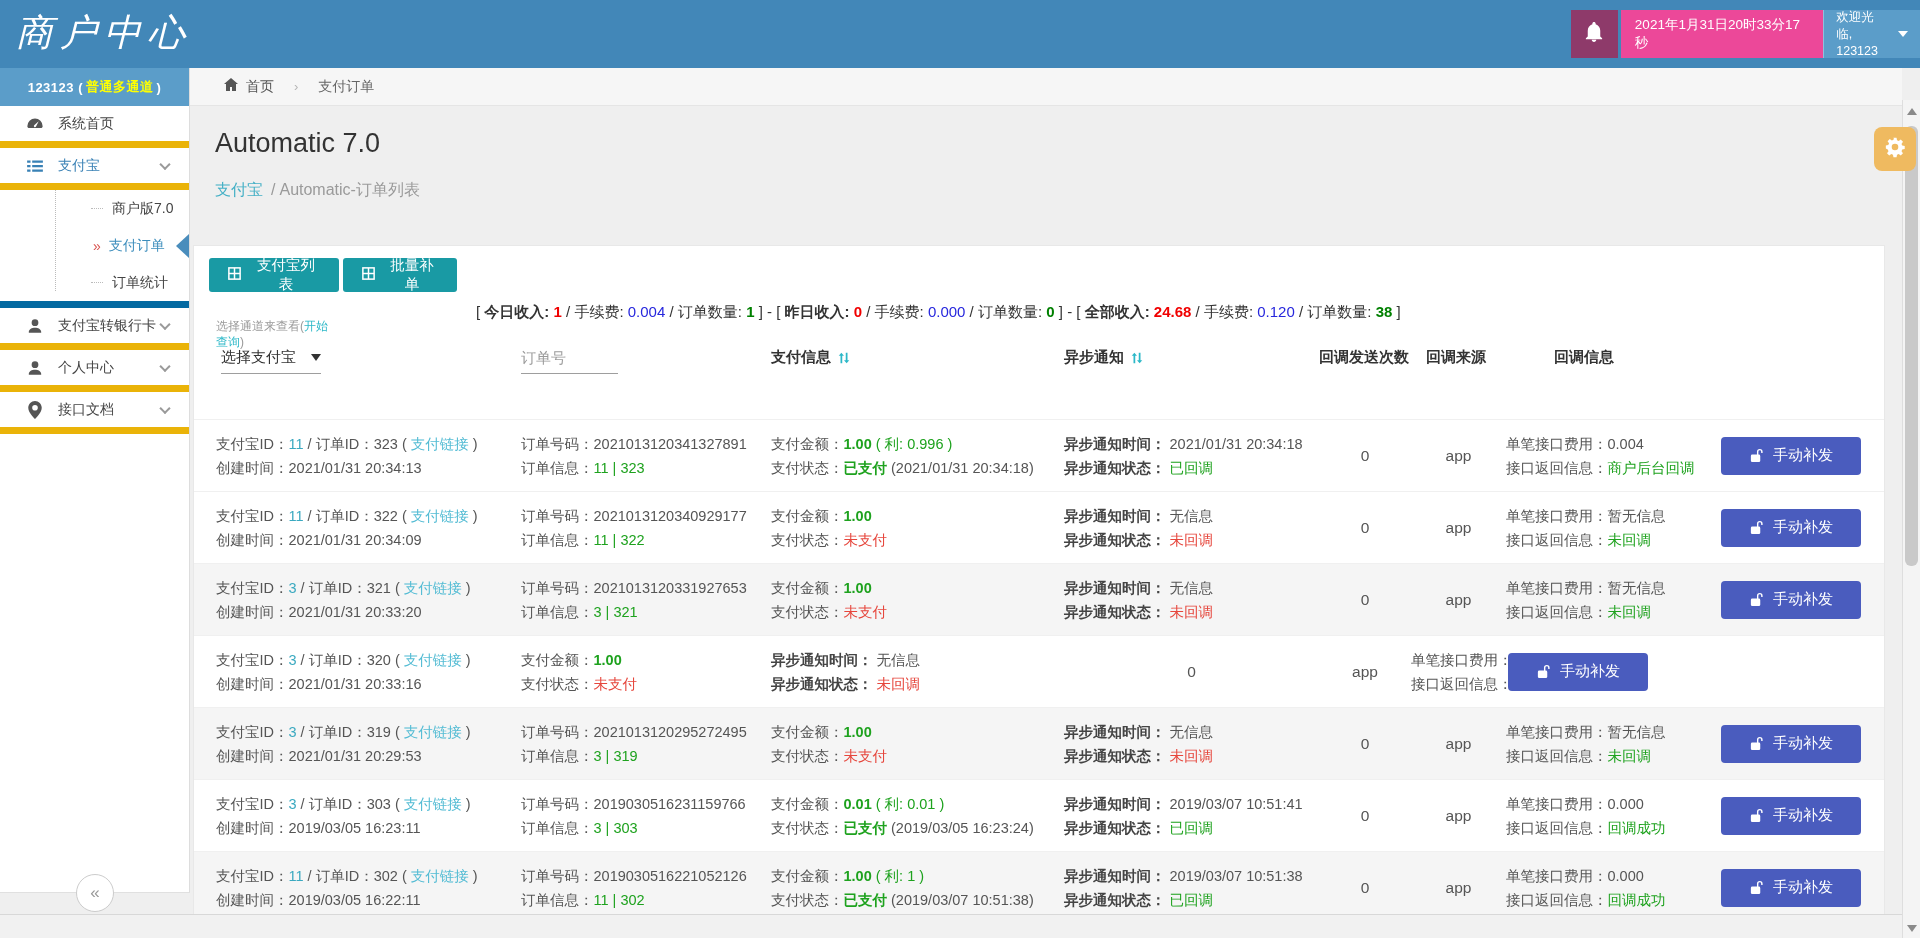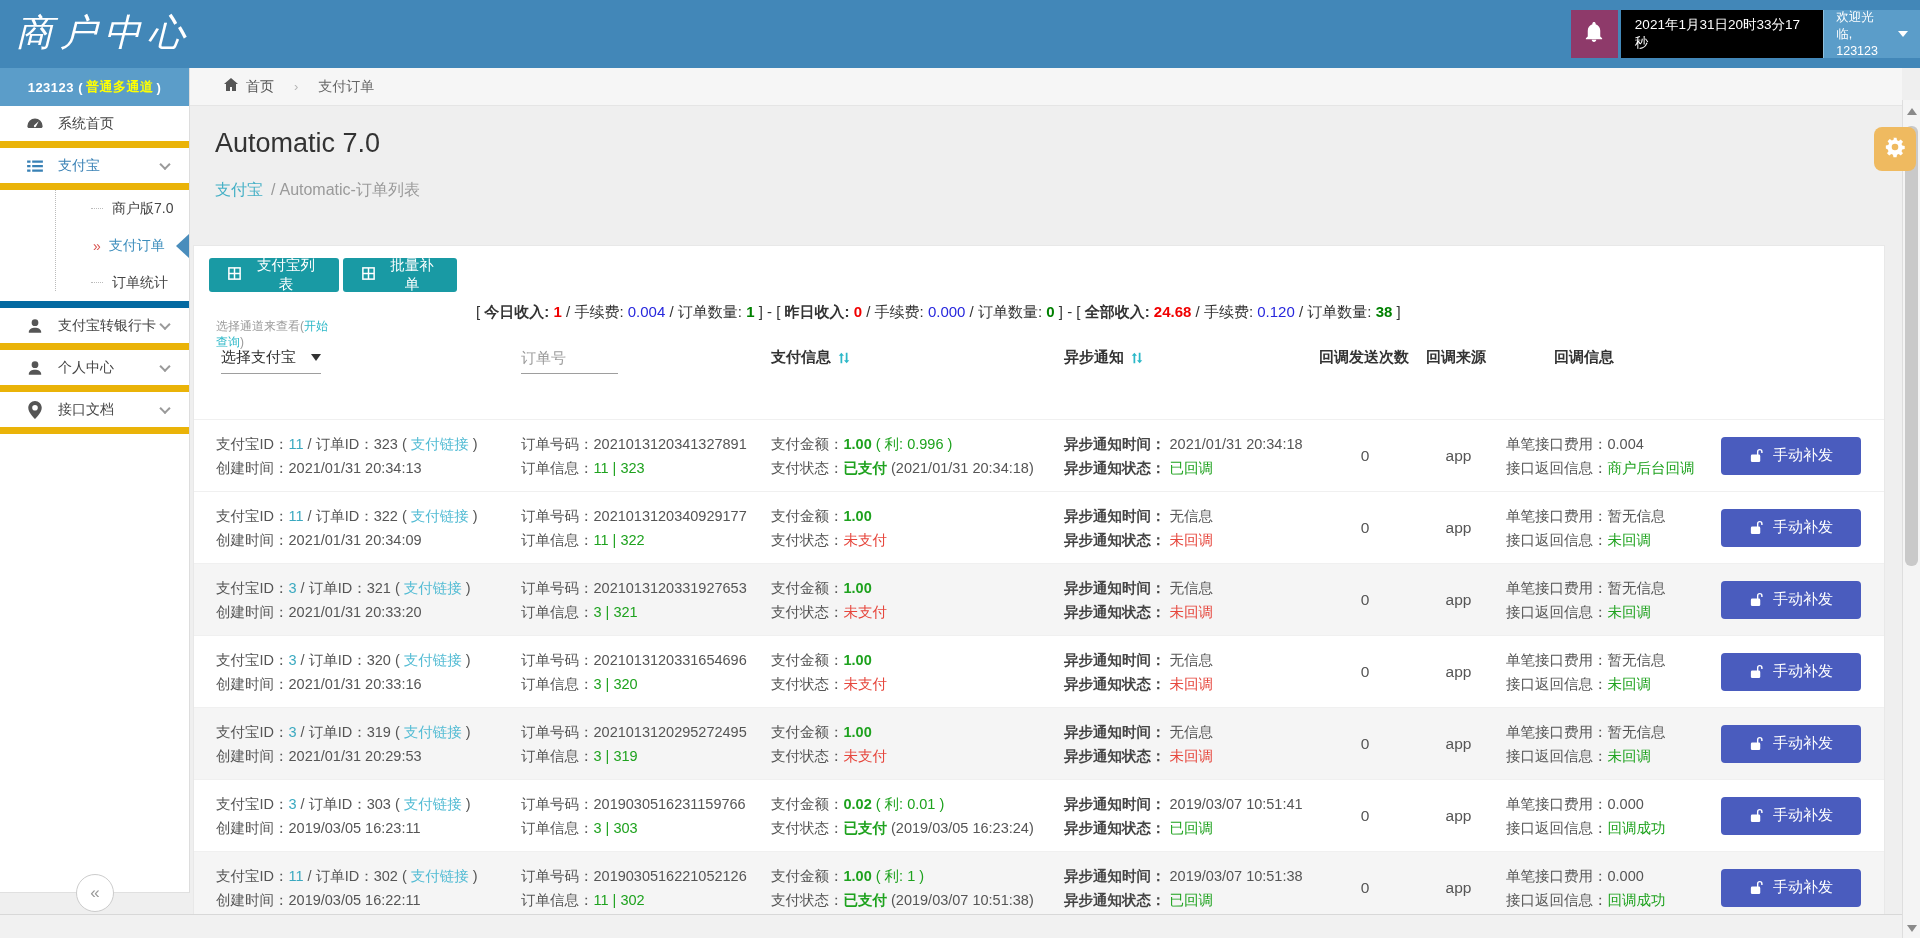--- a/index.html
+++ b/index.html
@@ -6,21 +6,21 @@
   html,body { width:1920px; height:938px; overflow:hidden; }
   body { font-family:"Liberation Sans", sans-serif; background:#efefef; position:relative; color:#555; }
   .screen { position:absolute; inset:0; width:1920px; height:865px; }
 
   
   .top-header { position:absolute; left:0; top:0; width:1920px; height:68px; background:#4287b8; z-index:30; }
   .logo { position:absolute; left:16px; top:8px; font-family:"DejaVu Serif", serif; font-style:italic;
           font-size:37px; color:#fff; letter-spacing:7px; }
   .hdr-right { position:absolute; left:1571px; top:10px; height:48px; display:flex; align-items:stretch; }
   .bell-box { width:48px; background:#8e3a6a; display:flex; align-items:center; justify-content:center; cursor:pointer; }
-  .hdr-datetime { margin-left:3px; background:#000000; color:#fff; font-size:13.5px; display:flex; align-items:center; padding:0 14px; }
+  .hdr-datetime { margin-left:3px; background:#ec4899; color:#fff; font-size:13.5px; display:flex; align-items:center; padding:0 14px; }
   .hdr-user { background:#5b9dc9; border-left:1px solid #8fc0dd; color:#fff; font-size:12.5px;
               display:flex; align-items:center; gap:10px; padding:0 12px; cursor:pointer; }
   .hdr-user .lines { line-height:17px; }
   .caret-down { width:0; height:0; border-left:5px solid transparent; border-right:5px solid transparent; border-top:6px solid #fff; }
 
   
   .sidebar { position:absolute; left:0; top:68px; width:190px; height:825px; background:#fff;
              border-right:1px solid #ddd; border-bottom:1px solid #e0e0e0; z-index:10; }
   .user-band { height:38px; background:#5b9dc9; color:#fff; font-size:13px; font-weight:bold;
                display:flex; align-items:center; justify-content:center; letter-spacing:.5px; }
@@ -399,24 +399,20 @@
               <span>手动补发</span>
             </button>
           </div>
         </div>
         <div class="t-row">
           <div class="cell">
             <div class="ln"><span>支付宝ID：</span><span class="teal">3</span><span> / </span><span>订单ID：</span><span>320 </span><span>( </span><a class="link-lt">支付链接</a><span> )</span></div>
             <div class="ln"><span>创建时间：</span><span>2021/01/31 20:33:16</span></div>
           </div>
           <div class="cell">
-            <div class="ln"><span>订单号码：</span><span>2021013120331654696</span></div>
-            <div class="ln"><span>订单信息：</span><span class="grn">3 | 320</span></div>
-          </div>
-          <div class="cell">
             <div class="ln"><span>支付金额：</span><span class="grn-b">1.00</span></div>
             <div class="ln"><span>支付状态：</span><span class="red">未支付</span></div>
           </div>
           <div class="cell">
             <div class="ln"><span class="lbl-b">异步通知时间：</span><span> 无信息</span></div>
             <div class="ln"><span class="lbl-b">异步通知状态：</span><span class="red"> 未回调</span></div>
           </div>
           <div class="cell center">0</div>
           <div class="cell center">app</div>
           <div class="cell">
@@ -471,21 +467,21 @@
         <div class="t-row">
           <div class="cell">
             <div class="ln"><span>支付宝ID：</span><span class="teal">3</span><span> / </span><span>订单ID：</span><span>303 </span><span>( </span><a class="link-lt">支付链接</a><span> )</span></div>
             <div class="ln"><span>创建时间：</span><span>2019/03/05 16:23:11</span></div>
           </div>
           <div class="cell">
             <div class="ln"><span>订单号码：</span><span>2019030516231159766</span></div>
             <div class="ln"><span>订单信息：</span><span class="grn">3 | 303</span></div>
           </div>
           <div class="cell">
-            <div class="ln"><span>支付金额：</span><span class="grn-b">0.02</span><span class="grn"> ( 利: 0.01 )</span></div>
+            <div class="ln"><span>支付金额：</span><span class="grn-b">0.01</span><span class="grn"> ( 利: 0.01 )</span></div>
             <div class="ln"><span>支付状态：</span><span class="grn-b">已支付</span><span> (2019/03/05 16:23:24)</span></div>
           </div>
           <div class="cell">
             <div class="ln"><span class="lbl-b">异步通知时间：</span><span> 2019/03/07 10:51:41</span></div>
             <div class="ln"><span class="lbl-b">异步通知状态：</span><span class="grn"> 已回调</span></div>
           </div>
           <div class="cell center">0</div>
           <div class="cell center">app</div>
           <div class="cell">
             <div class="ln"><span>单笔接口费用：</span><span>0.000</span></div>

